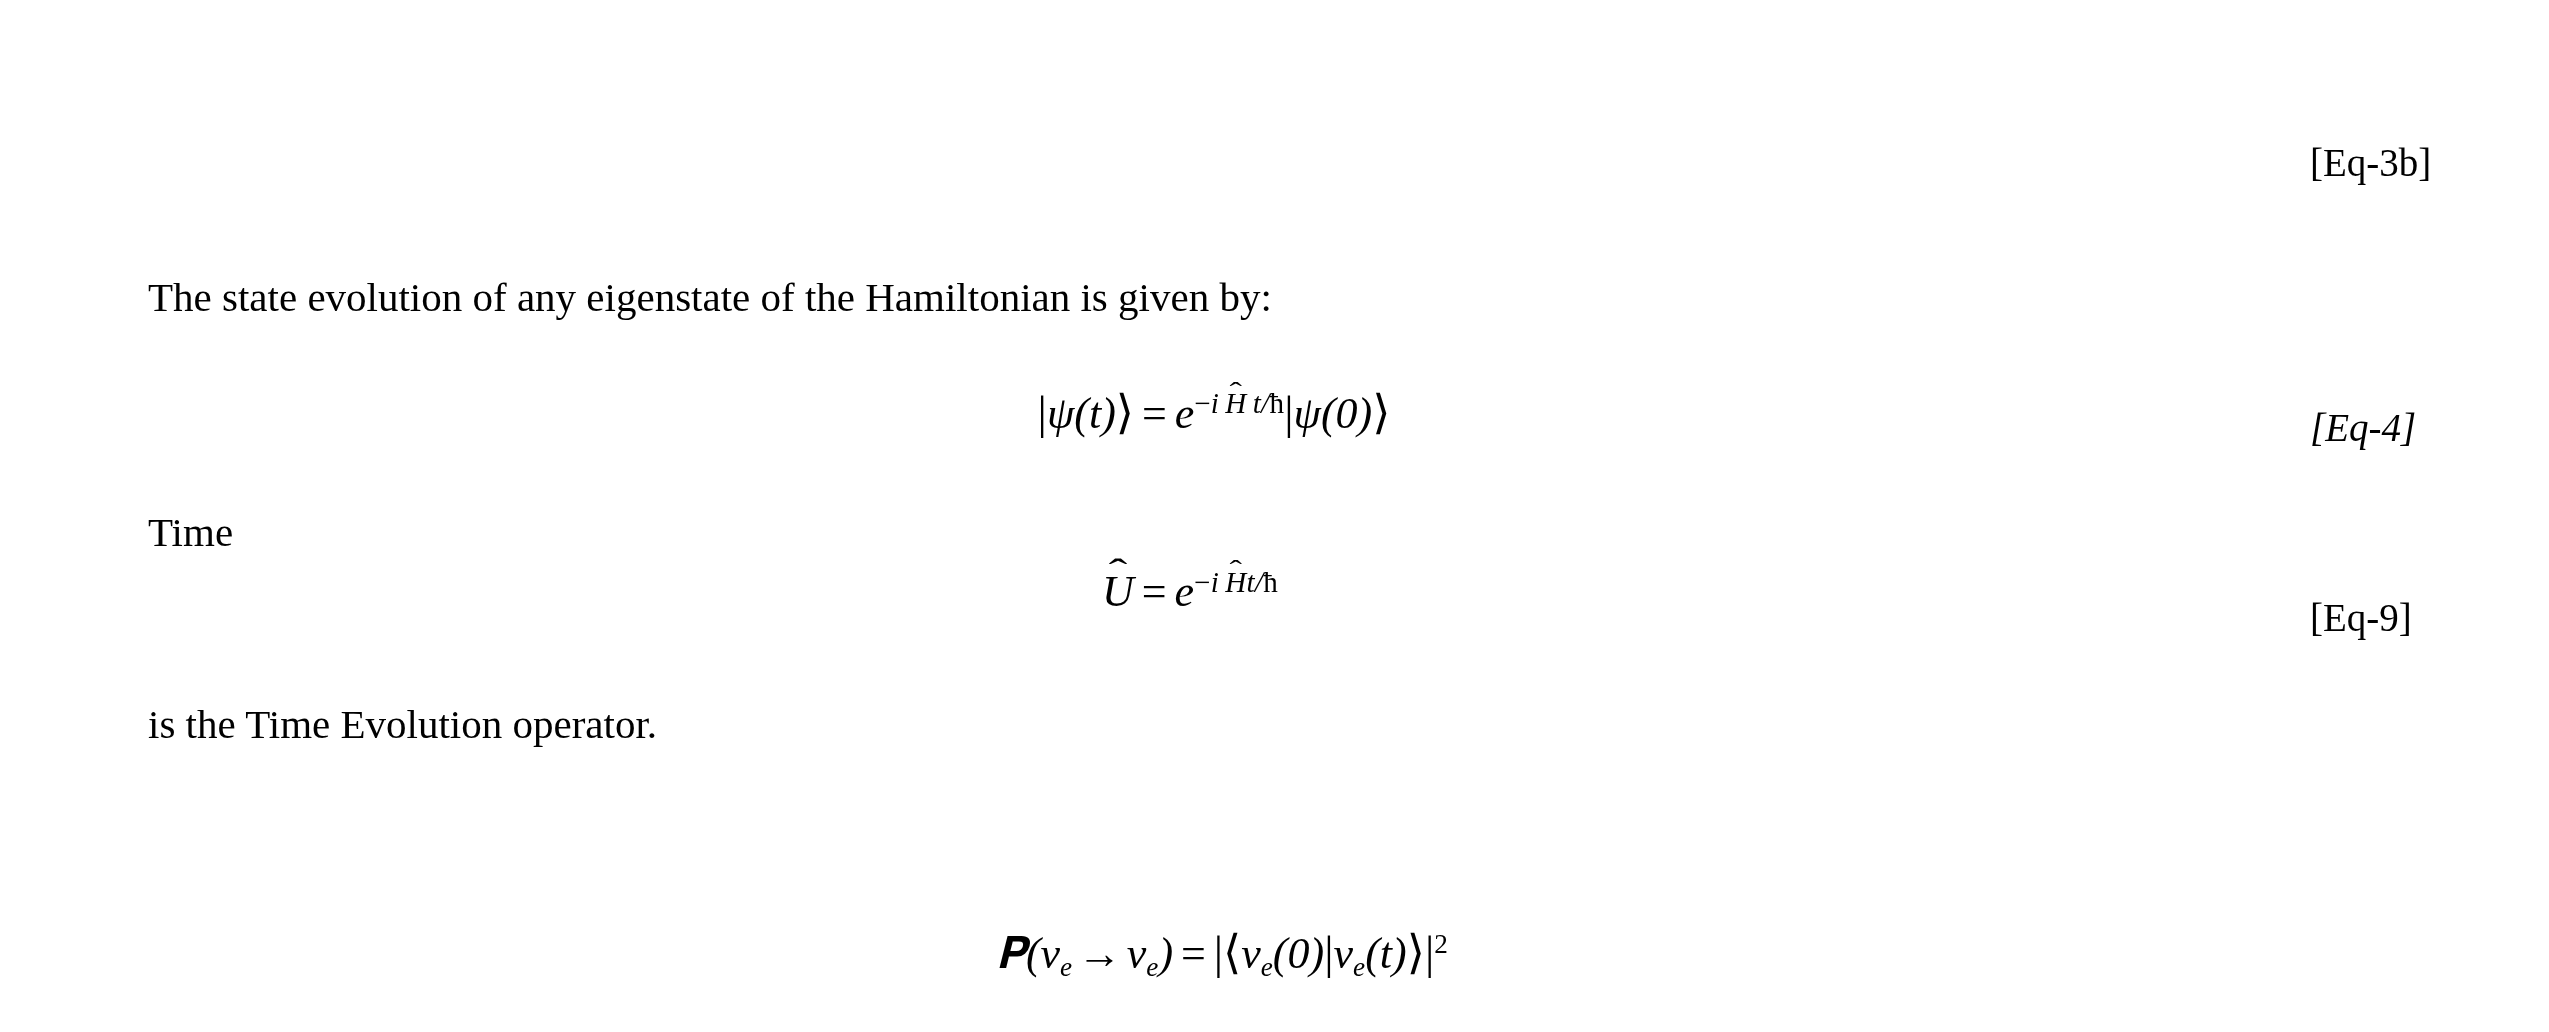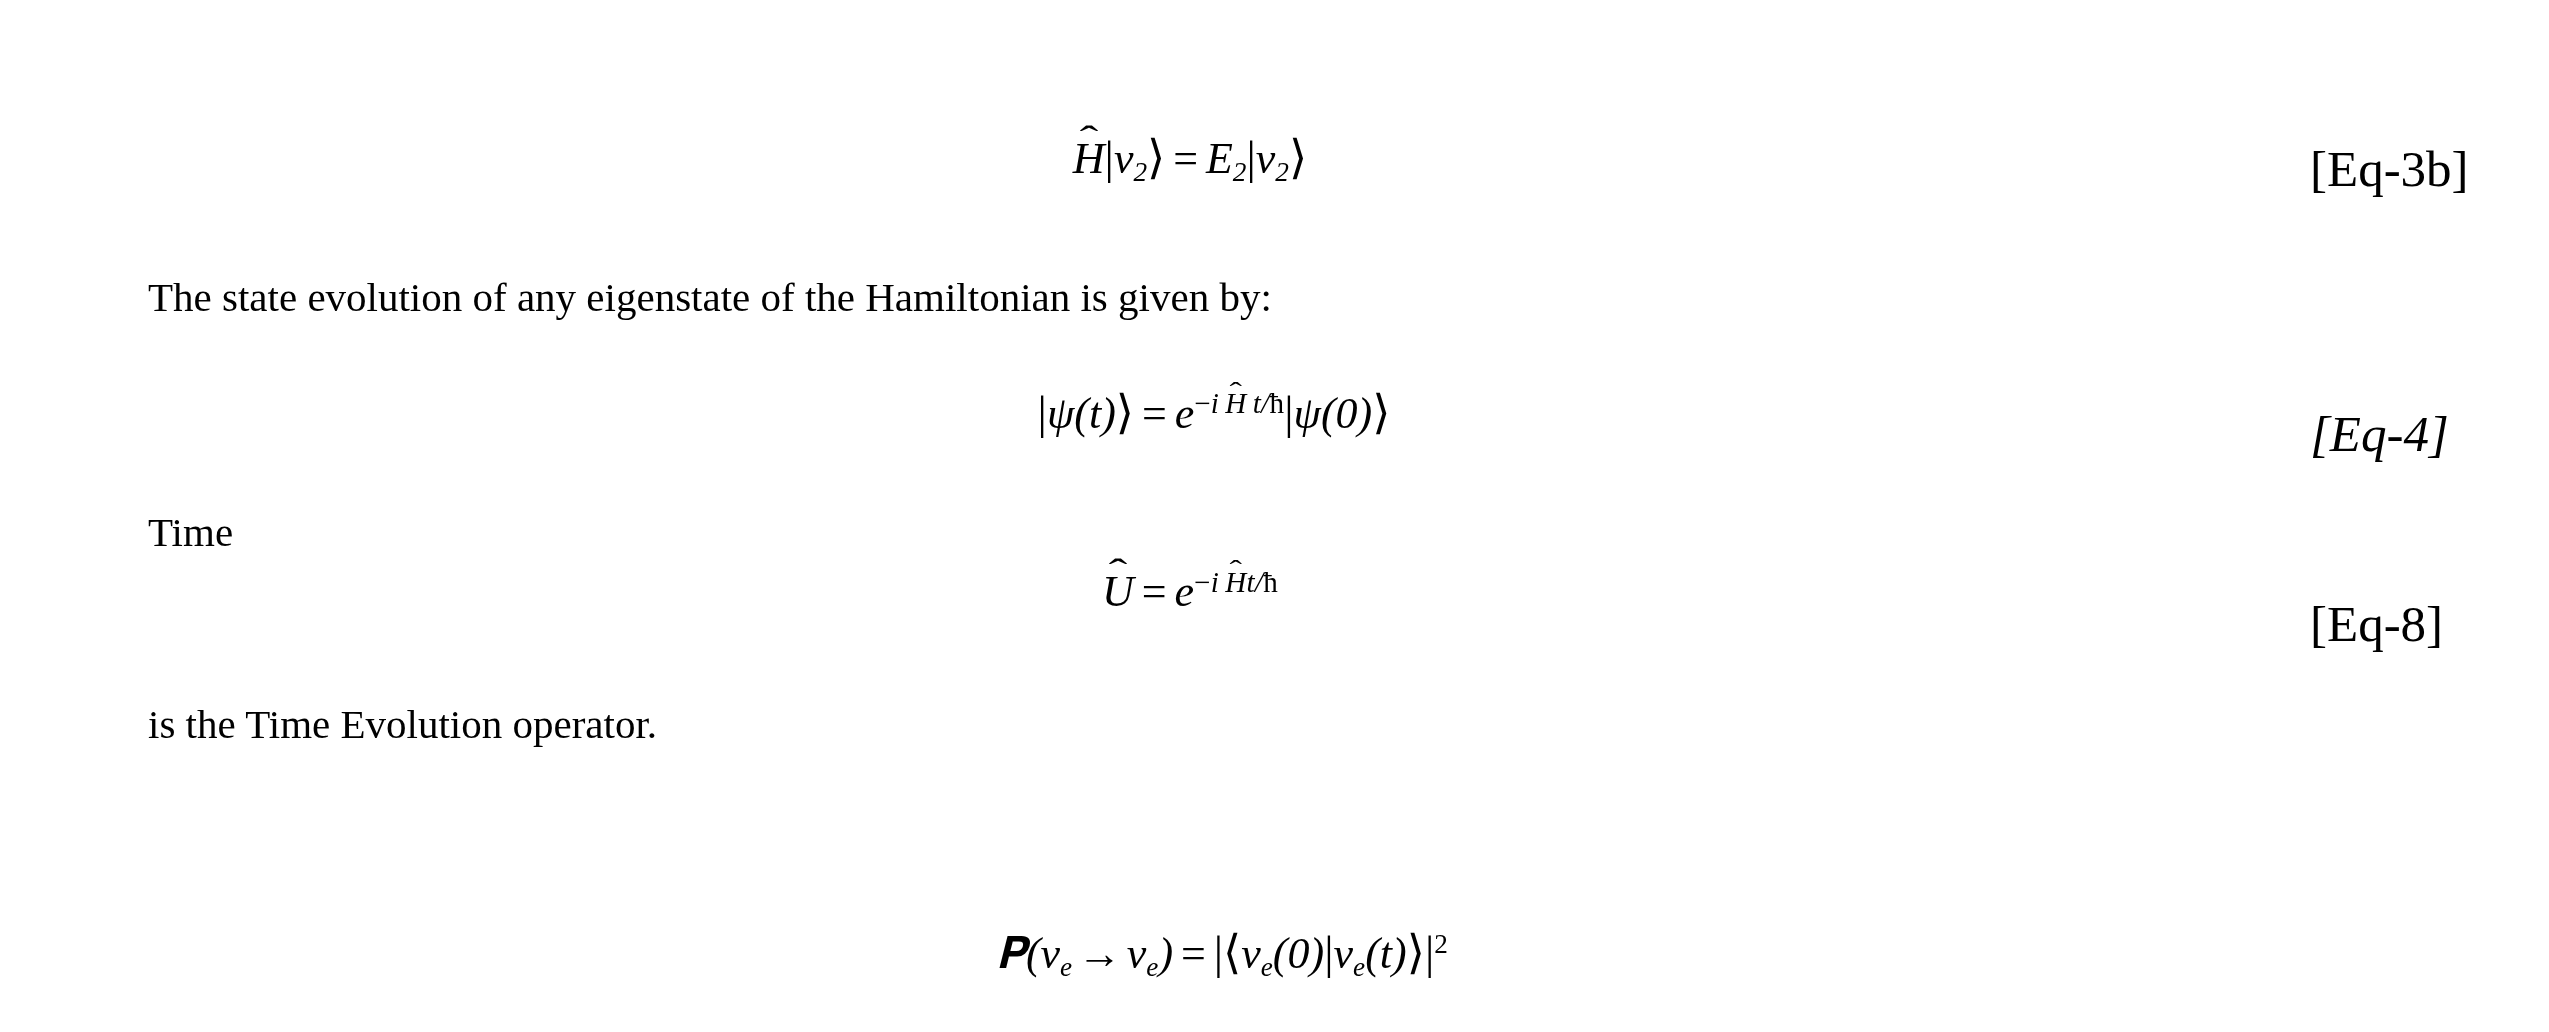--- a/index.html
+++ b/index.html
@@ -25,21 +25,21 @@
     position: absolute;
     left: 0;
     width: 2380px;
     text-align: center;
     font-family: "Liberation Serif", serif;
   }
   .eq-tag {
     position: absolute;
     text-align: right;
     font-family: "Liberation Serif", serif;
-    font-size: 51px;
+    font-size: 39px;
     color: #000;
   }
   .para {
     position: absolute;
     font-family: "Liberation Serif", serif;
     font-size: 41px;
     line-height: 1.2;
     color: #000;
     white-space: nowrap;
   }
@@ -99,44 +99,39 @@
     font-style: italic;
     font-family: "Liberation Serif", serif;
     font-size: 43px;
   }
 </style>
 </head>
 <body>
 
 <div class="page">
 
-  <div class="eq-center" style="top:130px;">
-    <span class="math" aria-label="H hat ket nu 2 equals E2 ket nu 2">
-      <span class="hat"><span class="hatmark">̂</span>H</span><span class="ket">|</span>ν<sub class="sb">2</sub><span class="ket">⟩</span><span class="eqsign">=</span><span class="up" style="font-style:italic;">E</span><sub class="sb">2</sub><span class="ket">|</span>ν<sub class="sb">2</sub><span class="ket">⟩</span>
-    </span>
-  </div>
   <div class="eq-tag" style="top:140px; left:2310px;">[Eq-3b]</div>
 
   <div class="para" style="top:273px; left:148px;">The state evolution of any eigenstate of the Hamiltonian is given by:</div>
 
   <div class="eq-center" style="top:385px;padding-left:24px;">
     <span class="math" aria-label="ket psi of t equals e to the minus i H hat t over h bar, ket psi of 0">
       <span class="ket">|</span>ψ(<span style="font-style:italic;">t</span>)<span class="ket">⟩</span><span class="eqsign">=</span><span style="font-style:italic;">e</span><span class="exp"><span class="up">−</span>i <span class="hat"><span class="hatmark">̂</span>H</span> t/<span class="up">ħ</span></span><span class="ket">|</span>ψ(0)<span class="ket">⟩</span>
     </span>
   </div>
   <div class="eq-tag" style="top:405px; left:2310px;font-style:italic;">[Eq-4]</div>
 
   <div class="para" style="top:508px; left:148px;">Time</div>
 
   <div class="eq-center" style="top:565px;">
     <span class="math" aria-label="U hat equals e to the minus i H hat t over h bar">
       <span class="hat"><span class="hatmark">̂</span>U</span><span class="eqsign">=</span><span style="font-style:italic;">e</span><span class="exp"><span class="up">−</span>i <span class="hat"><span class="hatmark">̂</span>H</span>t/<span class="up">ħ</span></span>
     </span>
   </div>
-  <div class="eq-tag" style="top:595px; left:2310px;">[Eq-8]</div>
+  <div class="eq-tag" style="top:595px; left:2310px;">[Eq-9]</div>
 
   <div class="para" style="top:700px; left:148px;">is the Time Evolution operator.</div>
 
 
   <div class="eq-center" style="top:925px;padding-left:32px;">
     <span class="math" aria-label="P of nu e to nu e equals magnitude of bracket nu e of 0, nu e of t, squared">
       <span class="scriptP">𝐏</span>(ν<sub class="sb">e</sub><span class="arrow">→</span>ν<sub class="sb">e</sub>)<span class="eqsign">=</span><span class="bar">|</span><span class="bra">⟨</span>ν<sub class="sb">e</sub>(0)<span class="bar">|</span>ν<sub class="sb">e</sub>(<span style="font-style:italic;">t</span>)<span class="ket">⟩</span><span class="bar">|</span><sup class="sp">2</sup>
     </span>
   </div>
 

